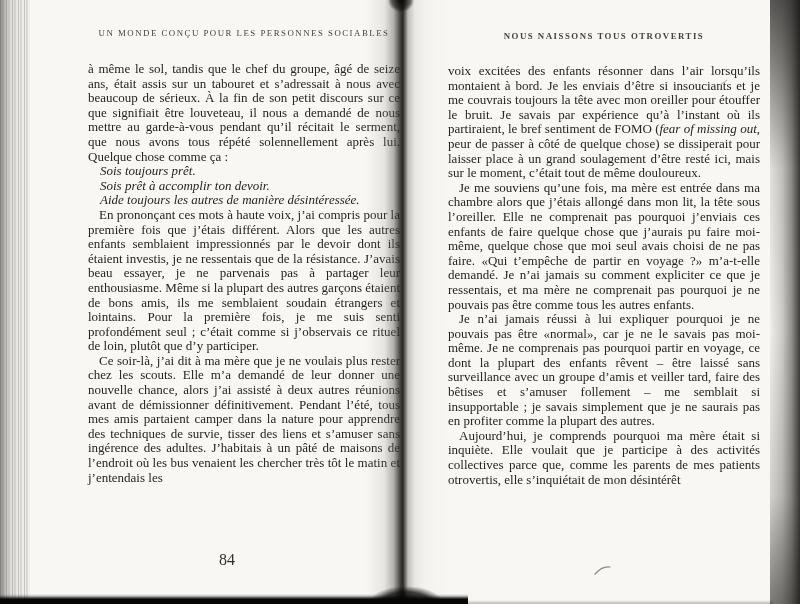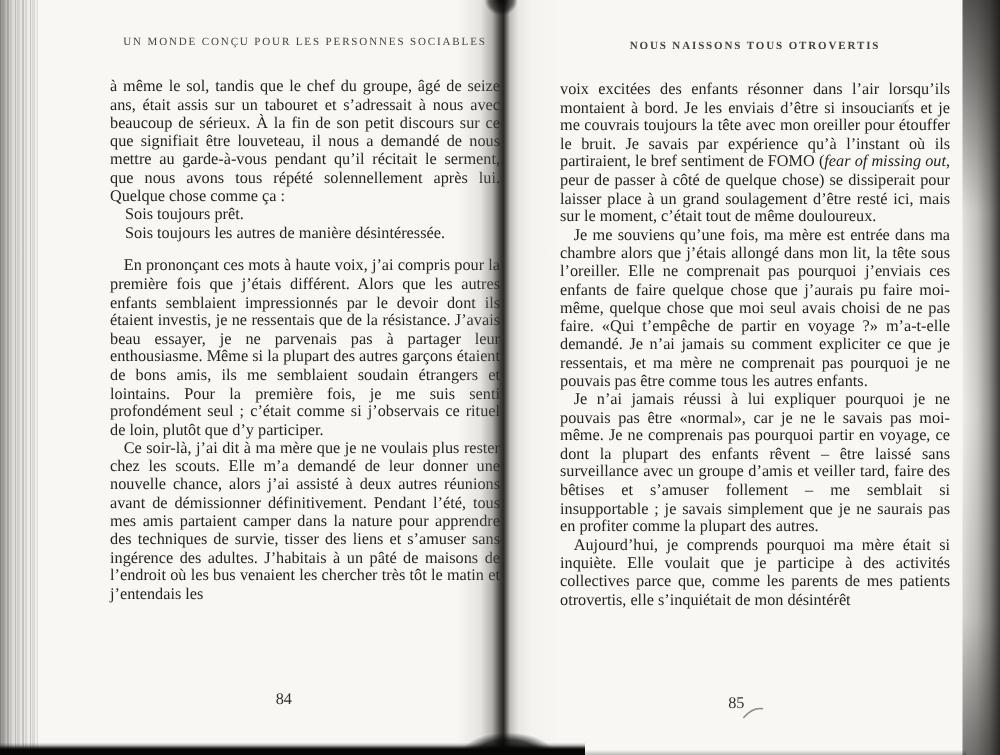--- a/index.html
+++ b/index.html
@@ -62,62 +62,62 @@
   .page-right .running-header{left:36px;top:31px;font-weight:bold;}
   .body-text{
     position:absolute;width:312px;
     font-size:13px;line-height:14.6px;color:#262420;
     text-align:justify;
   }
   .page-left .body-text{left:58px;top:62px;}
   .page-right .body-text{left:36px;top:64px;}
   .para{margin:0;text-align:justify;}
   .para.indent{text-indent:11px;}
-  .verse{margin:0 0 12px 12px;}
+  .verse{font-style:italic;margin:0 0 0 12px;}
   .it{font-style:italic;}
   .page-number{
     position:absolute;width:312px;text-align:center;
-    font-size:13px;color:#33312d;
+    font-size:16px;color:#33312d;
   }
   .page-left .page-number{left:58px;top:551px;transform:translateX(-17px);}
   .page-right .page-number{left:36px;top:554px;transform:translateX(-15px);}
   .pen-mark{position:absolute;left:594px;top:564px;width:18px;height:12px;}
   .stray-mark{
     position:absolute;left:719px;top:82px;width:9px;height:1px;
     background:#b0aeaa;transform:rotate(-35deg);
   }
 </style>
 </head>
 <body>
 
 <div class="scan">
 
   <div class="page page-left">
     <div class="running-header">UN MONDE CONÇU POUR LES PERSONNES SOCIABLES</div>
     <div class="body-text">
         <p class="para"><span>à même le sol, tandis que le chef du groupe, âgé de seize ans, était assis sur un tabouret et s’adressait à nous avec beaucoup de sérieux. À la fin de son petit discours sur ce que signifiait être louveteau, il nous a demandé de nous mettre au garde-à-vous pendant qu’il récitait le serment, que nous avons tous répété solennellement après lui. Quelque chose comme ça :</span></p>
         <div class="verse">
           <div class="verse-line">Sois toujours prêt.</div>
-          <div class="verse-line">Sois toujours les autres de manière désintéressée.</div>
+          <div class="verse-line">Sois prêt à accomplir ton devoir.</div>
+          <div class="verse-line">Aide toujours les autres de manière désintéressée.</div>
         </div>
         <p class="para indent"><span>En prononçant ces mots à haute voix, j’ai compris pour la première fois que j’étais différent. Alors que les autres enfants semblaient impressionnés par le devoir dont ils étaient investis, je ne ressentais que de la résistance. J’avais beau essayer, je ne parvenais pas à partager leur enthousiasme. Même si la plupart des autres garçons étaient de bons amis, ils me semblaient soudain étrangers et lointains. Pour la première fois, je me suis senti profondément seul ; c’était comme si j’observais ce rituel de loin, plutôt que d’y participer.</span></p>
         <p class="para indent"><span>Ce soir-là, j’ai dit à ma mère que je ne voulais plus rester chez les scouts. Elle m’a demandé de leur donner une nouvelle chance, alors j’ai assisté à deux autres réunions avant de démissionner définitivement. Pendant l’été, tous mes amis partaient camper dans la nature pour apprendre des techniques de survie, tisser des liens et s’amuser sans ingérence des adultes. J’habitais à un pâté de maisons de l’endroit où les bus venaient les chercher très tôt le matin et j’entendais les</span></p>
       </div>
     <div class="page-number">84</div>
   </div>
 
   <div class="page page-right">
     <div class="running-header">NOUS NAISSONS TOUS OTROVERTIS</div>
     <div class="body-text">
         <p class="para"><span>voix excitées des enfants résonner dans l’air lorsqu’ils montaient à bord. Je les enviais d’être si insouciants et je me couvrais toujours la tête avec mon oreiller pour étouffer le bruit. Je savais par expérience qu’à l’instant où ils partiraient, le bref sentiment de FOMO (</span><span class="it">fear of missing out</span><span>, peur de passer à côté de quelque chose) se dissiperait pour laisser place à un grand soulagement d’être resté ici, mais sur le moment, c’était tout de même douloureux.</span></p>
         <p class="para indent"><span>Je me souviens qu’une fois, ma mère est entrée dans ma chambre alors que j’étais allongé dans mon lit, la tête sous l’oreiller. Elle ne comprenait pas pourquoi j’enviais ces enfants de faire quelque chose que j’aurais pu faire moi-même, quelque chose que moi seul avais choisi de ne pas faire. «Qui t’empêche de partir en voyage ?» m’a-t-elle demandé. Je n’ai jamais su comment expliciter ce que je ressentais, et ma mère ne comprenait pas pourquoi je ne pouvais pas être comme tous les autres enfants.</span></p>
         <p class="para indent"><span>Je n’ai jamais réussi à lui expliquer pourquoi je ne pouvais pas être «normal», car je ne le savais pas moi-même. Je ne comprenais pas pourquoi partir en voyage, ce dont la plupart des enfants rêvent – être laissé sans surveillance avec un groupe d’amis et veiller tard, faire des bêtises et s’amuser follement – me semblait si insupportable ; je savais simplement que je ne saurais pas en profiter comme la plupart des autres.</span></p>
         <p class="para indent"><span>Aujourd’hui, je comprends pourquoi ma mère était si inquiète. Elle voulait que je participe à des activités collectives parce que, comme les parents de mes patients otrovertis, elle s’inquiétait de mon désintérêt</span></p>
       </div>
-    <div class="page-number">85</div>
   </div>
 
   <div class="left-edge"></div>
   <div class="gutter-shadow"></div>
   <div class="gutter-top"></div>
   <div class="gutter-bottom"></div>
   <div class="right-edge"></div>
   <div class="bottom-edge"></div>
   <div class="bottom-faint"></div>
 

